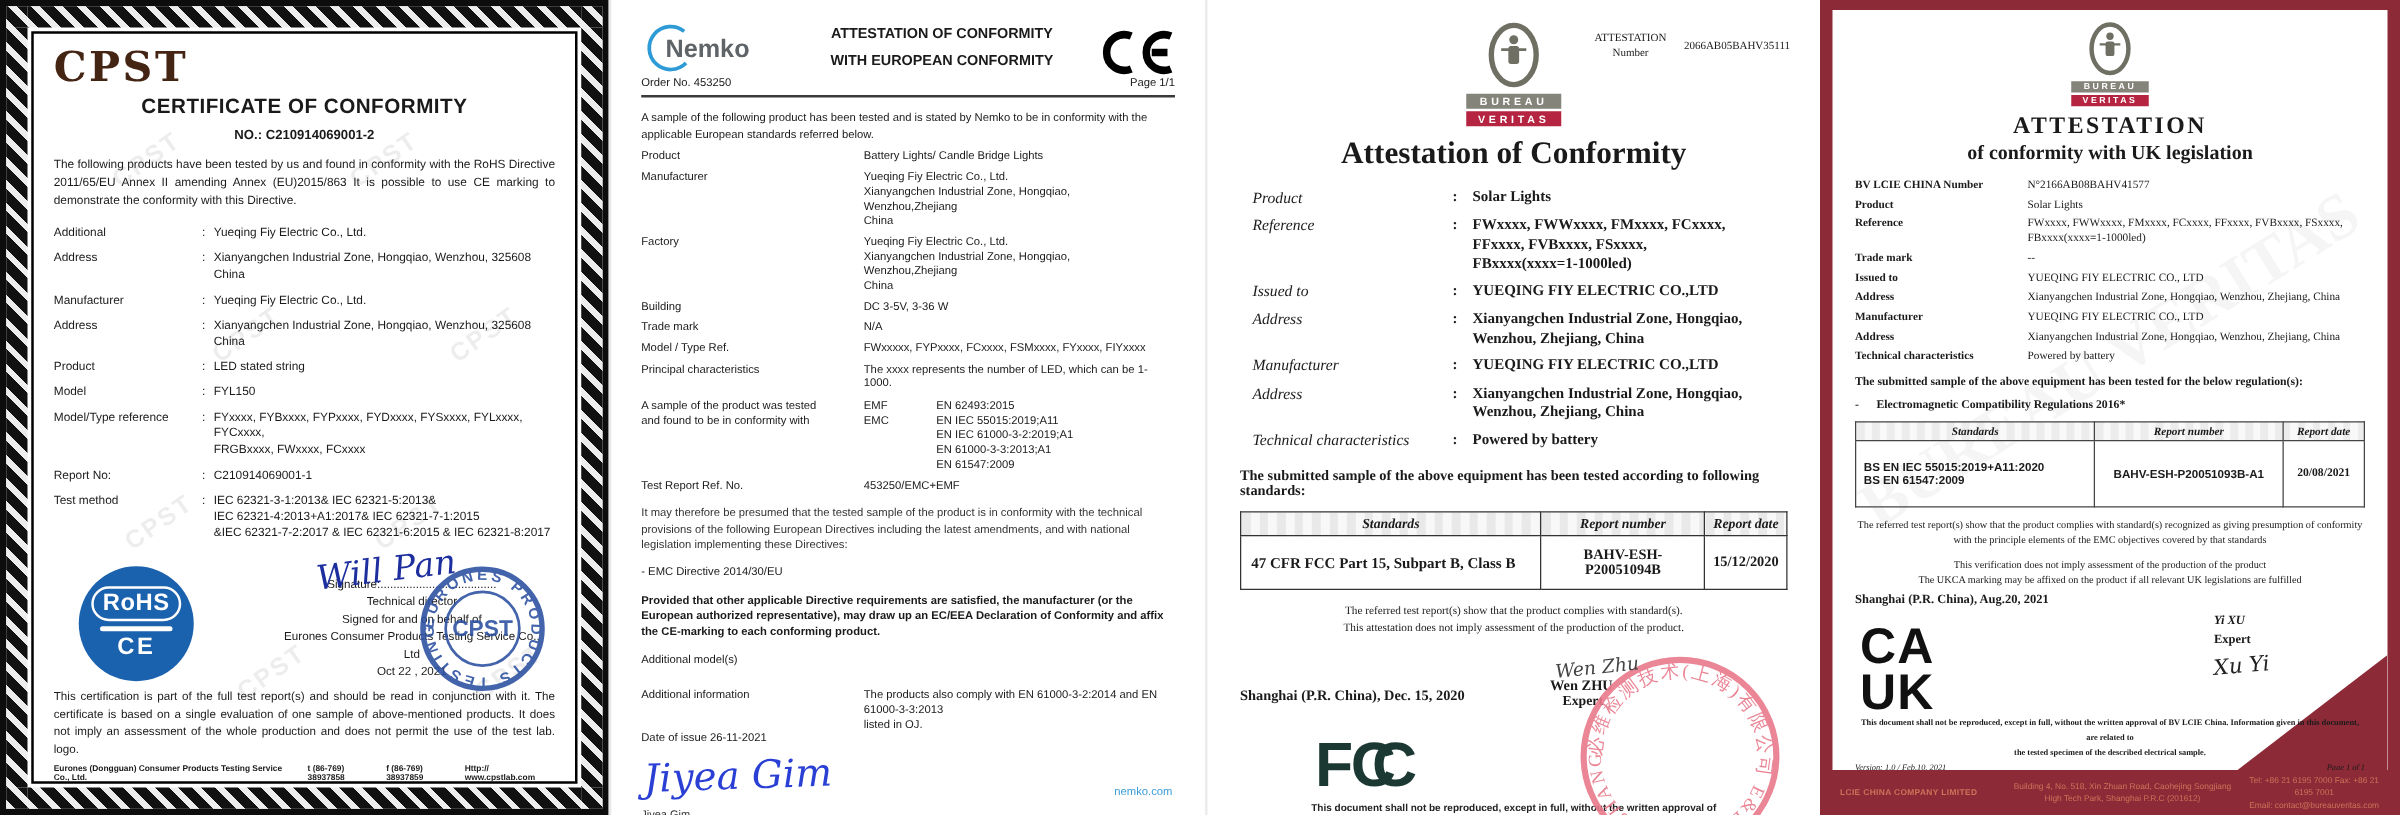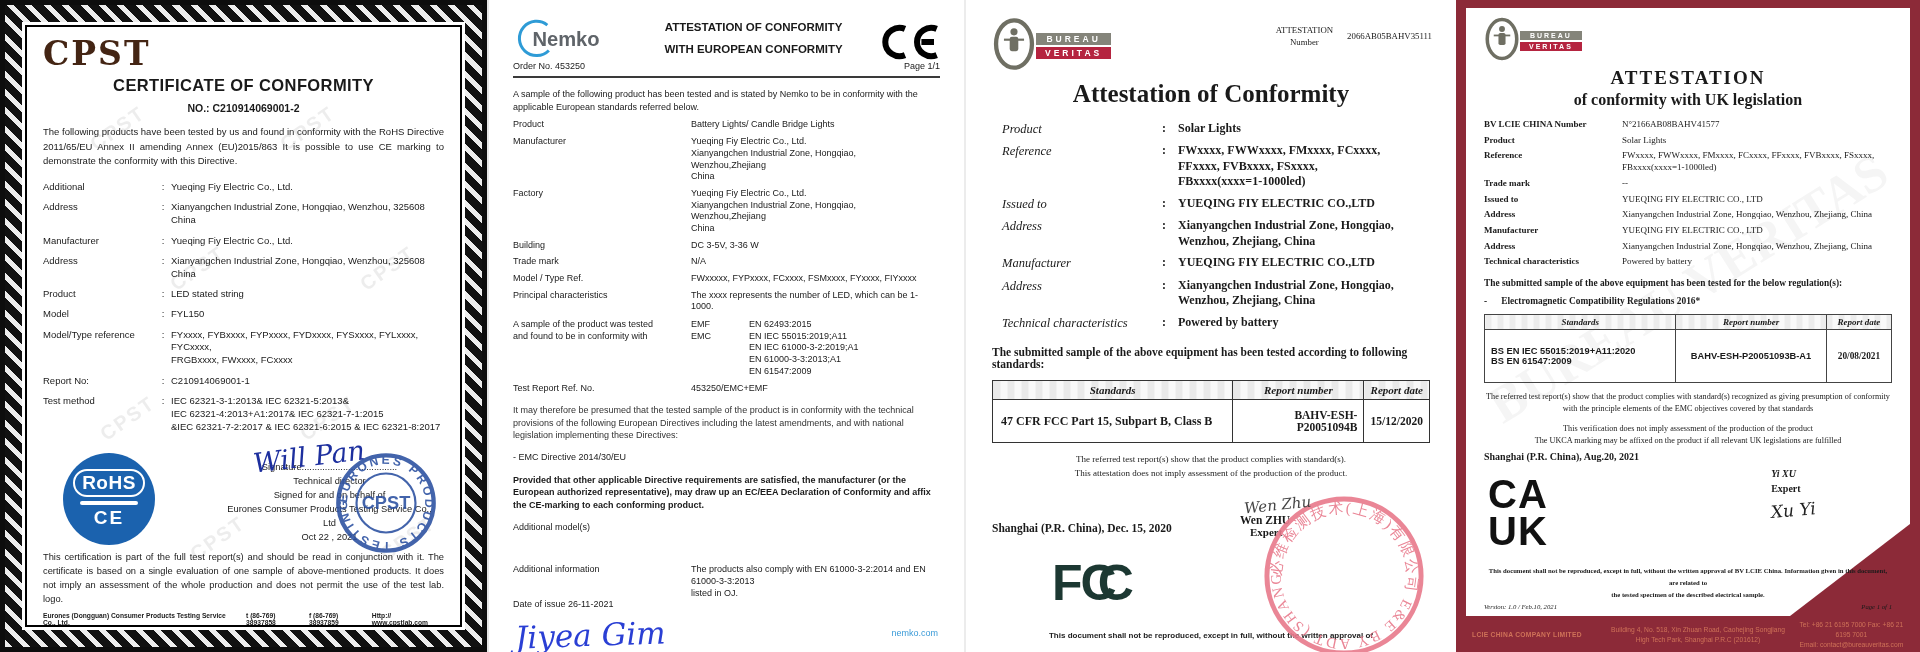--- a/index.html
+++ b/index.html
@@ -61,34 +61,34 @@
   .c2-bottom{margin-top:auto}
   .c2-date{font-size:9px}
   .c2-script{font-family:"DejaVu Serif",serif;font-style:italic;color:#2a3fd4;font-size:31px;margin:4px 0 4px 2px;transform:rotate(-2deg);width:max-content}
   .c2-name,.c2-dept{font-size:8.8px;color:#333;line-height:1.5}
   .c2-site{position:absolute;right:26px;bottom:12px;color:#3b9bd8;font-size:9px}
 
   
   .cert3{width:492px;height:652px;background:#fff;border-left:2px solid #ececec;padding:16px 26px 10px;position:relative;font-family:"Liberation Serif",serif;display:flex;flex-direction:column;flex:none;overflow:hidden}
   .c3-attno{position:absolute;top:24px;right:24px;display:flex;align-items:center;gap:14px;font-size:8.8px;text-align:center}
   .c3-attno .lab{white-space:pre-line;line-height:1.4}
-  .bv-logo{display:flex;flex-direction:row;align-items:center}
+  .bv-logo{display:flex;flex-direction:column;align-items:center}
   .bv-boxes{margin-top:3px;text-align:center;font-family:"Liberation Sans",sans-serif;font-weight:bold;letter-spacing:3px;font-size:8.5px}
   .bv-bureau{background:#84847a;color:#fff;padding:1px 9px}
   .bv-veritas{background:#b52440;color:#fff;padding:1px 9px;margin-top:2px}
   .c3-title{text-align:center;font-size:25px;font-weight:bold;margin-top:8px}
   .c3-fields{margin:13px 10px 0}
   .c3-frow{display:flex;font-size:12px;line-height:1.3;margin-bottom:6px}
   .c3-frow .lbl{width:160px;flex:none;font-style:italic;font-size:12.5px}
   .c3-frow .sep{width:16px;flex:none;font-weight:bold}
   .c3-frow .val{flex:1;font-weight:bold;white-space:pre-line}
   .c3-tested{font-weight:bold;font-size:11.5px;margin-top:9px}
   .c3-table{width:100%;border-collapse:collapse;margin-top:10px}
   .c3-table th{border:1.5px solid #333;font-style:italic;font-weight:bold;font-size:11px;padding:3px;background:repeating-linear-gradient(90deg,#e9e9e9 0 7px,#f8f8f8 7px 14px)}
-  .c3-table td{border:1.5px solid #333;font-weight:bold;font-size:11.5px;padding:9px 6px;text-align:right}
+  .c3-table td{border:1.5px solid #333;font-weight:bold;font-size:11.5px;padding:9px 6px;text-align:center}
   .c3-table td:first-child{text-align:left;font-size:12px;padding-left:8px}
   .c3-notes{text-align:center;font-size:9px;margin-top:10px;line-height:1.5;color:#222}
   .c3-signrow{position:relative;margin-top:16px;height:150px}
   .c3-place{font-weight:bold;font-size:11.5px;margin-top:26px}
   .fcc{display:flex;font-family:"Liberation Sans",sans-serif;font-weight:bold;font-size:50px;color:#1c3832;margin:20px 0 0 60px;letter-spacing:-2px}
   .fcc span:nth-child(3){margin-left:-17px}
   .c3-right{position:absolute;right:6px;top:0;width:200px}
   .c3-stamp{position:absolute;right:-4px;top:-4px;width:168px;height:168px;opacity:.9}
   .c3-expert-script{font-family:"DejaVu Serif",serif;font-style:italic;font-size:15px;color:#444;transform:rotate(-6deg);width:max-content;margin-left:20px}
   .c3-expert-name{font-weight:bold;font-size:11.5px;margin-left:16px}
@@ -324,21 +324,21 @@
     <div class="c2-frow">
       <span class="lbl">Test Report Ref. No.</span>
       <span class="val">453250/EMC+EMF</span>
     </div>
 
     <p class="c2-presumed">It may therefore be presumed that the tested sample of the product is in conformity with the technical provisions of the following European Directives including the latest amendments, and with national legislation implementing these Directives:</p>
     <div class="c2-directive">- EMC Directive 2014/30/EU</div>
     <p class="c2-provided">Provided that other applicable Directive requirements are satisfied, the manufacturer (or the European authorized representative), may draw up an EC/EEA Declaration of Conformity and affix the CE-marking to each conforming product.</p>
     <div class="c2-addmodels">Additional model(s)</div>
 
-    <div class="c2-frow" style="margin-top:30px">
+    <div class="c2-frow" style="margin-top:16px">
       <span class="lbl">Additional information</span>
       <span class="val">The products also comply with EN 61000-3-2:2014 and EN 61000-3-3:2013
 listed in OJ.</span>
     </div>
 
     <div class="c2-bottom">
       <div class="c2-date">Date of issue 26-11-2021</div>
       <div class="c2-script">Jiyea Gim</div>
       <div class="c2-name">Jiyea Gim</div>
 

